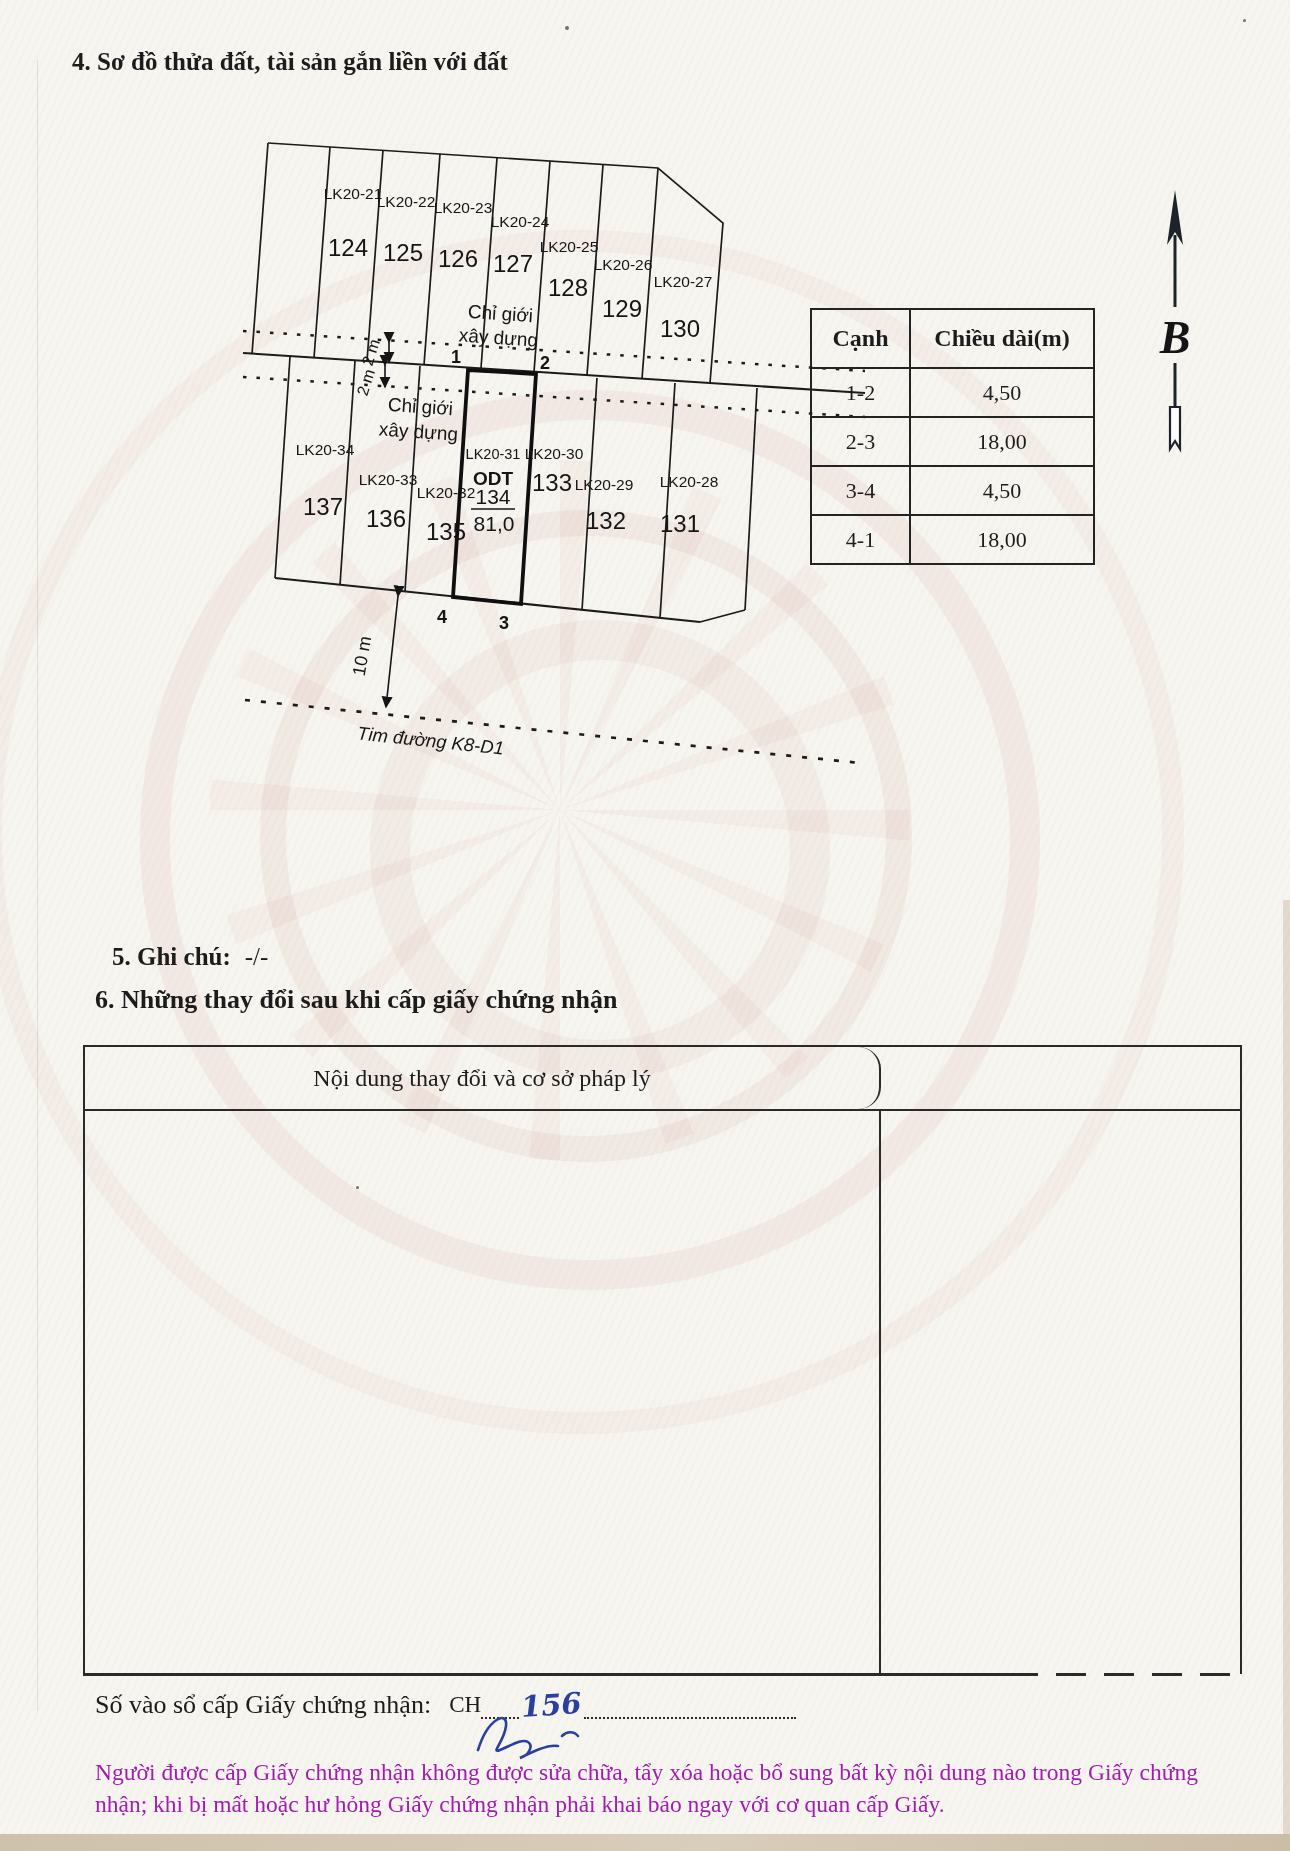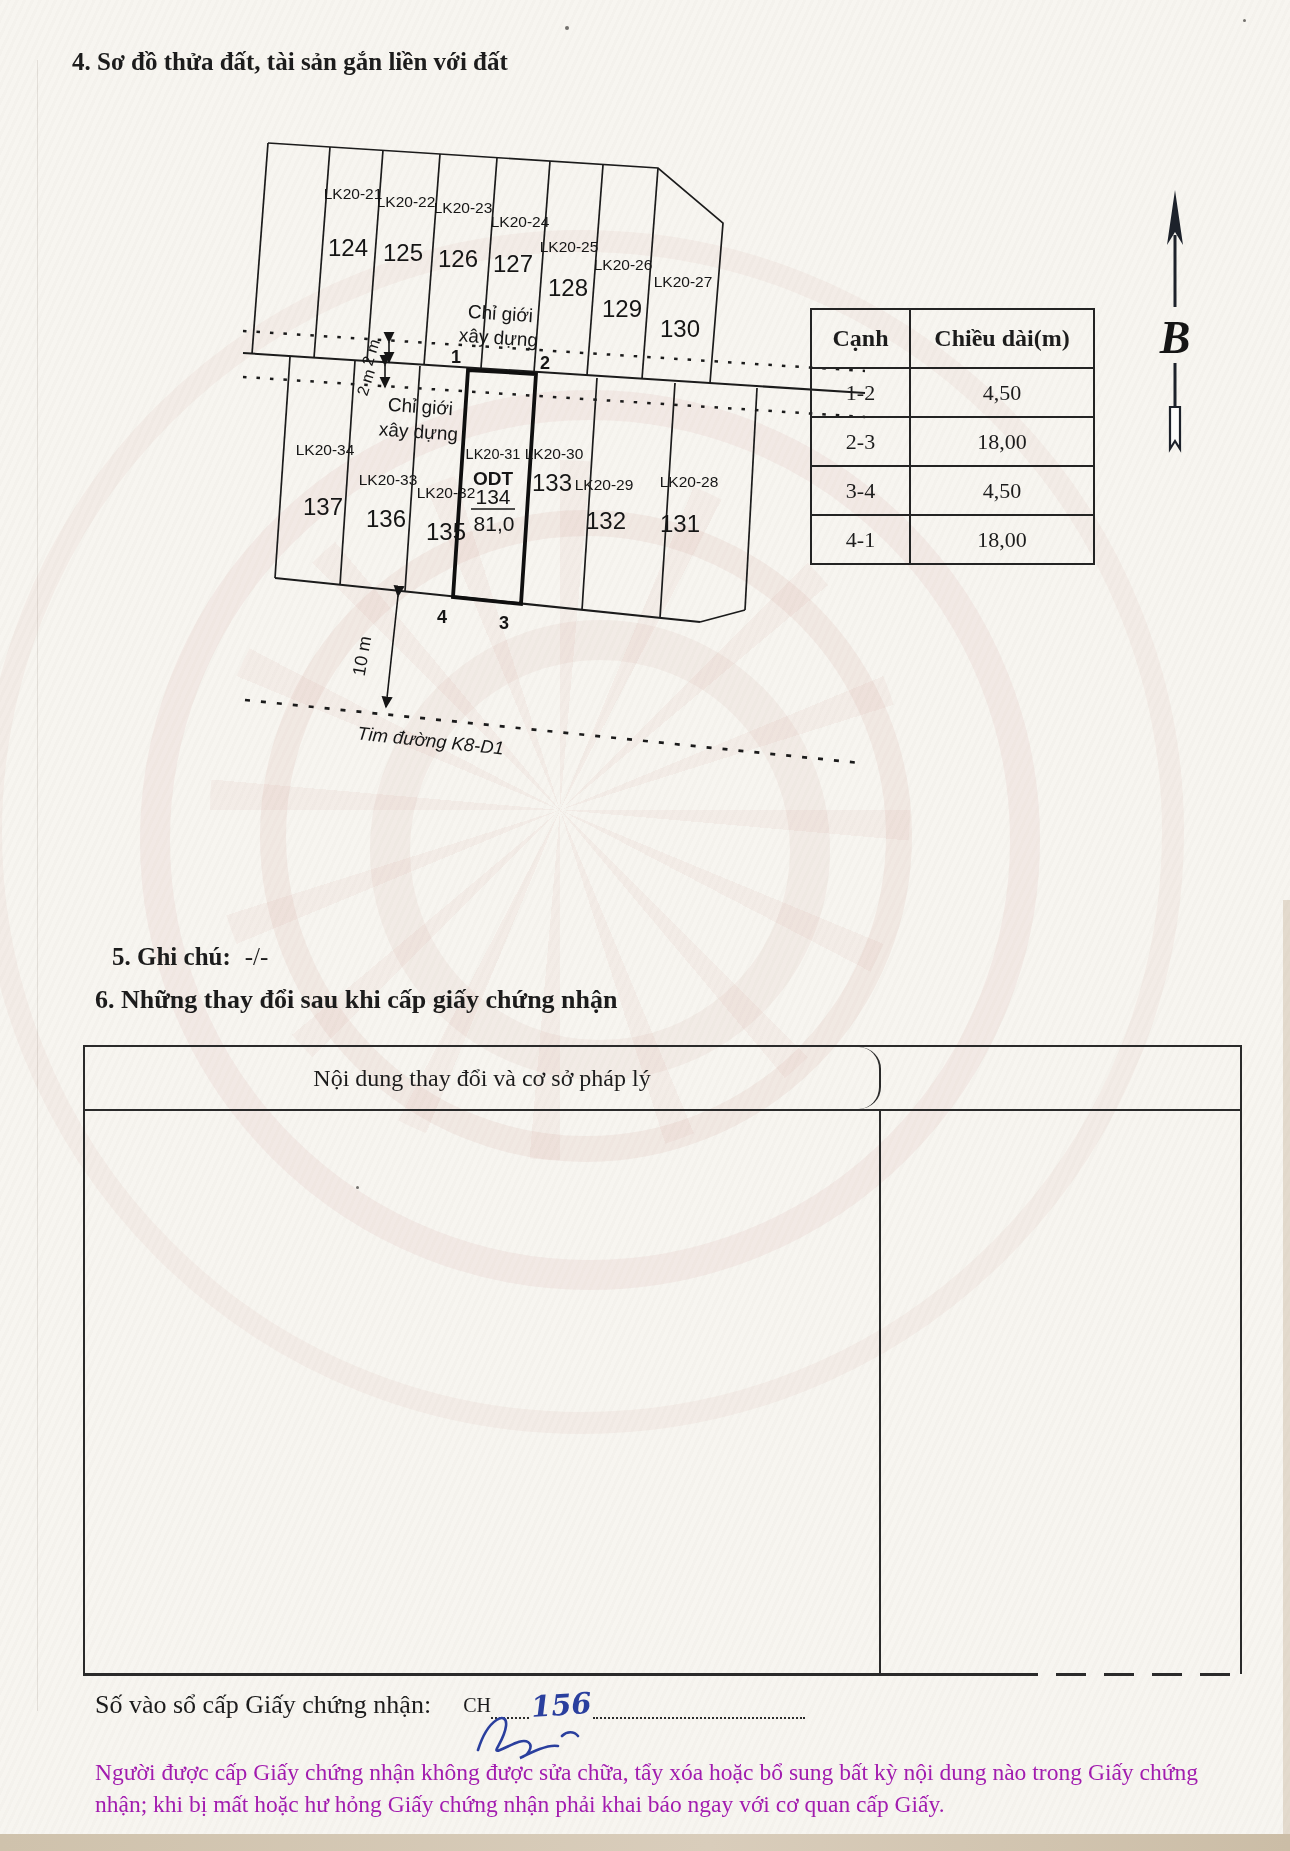--- a/index.html
+++ b/index.html
@@ -45,21 +45,21 @@
   .chg-c1{width:794px;border-right:2.2px solid #2a2a2a;display:flex;align-items:center;justify-content:center;
     font-size:24px;border-radius:22px;}
   .chg-c2{flex:1;display:flex;flex-direction:column;align-items:center;justify-content:center;font-size:23px;line-height:1.2;}
   .chg-divider{position:absolute;left:794px;top:62px;bottom:0;width:2.2px;background:#2a2a2a;}
   .chg-bottom-solid{position:absolute;left:-2px;bottom:-2px;height:2.6px;width:925px;background:#2a2a2a;}
   .chg-bottom-dash{position:absolute;left:923px;bottom:-2px;height:2.6px;right:-2px;
     background:repeating-linear-gradient(90deg,#2a2a2a 0 30px,transparent 30px 48px);}
 
   
   .reg-line{position:absolute;left:95px;top:1688px;font-size:26px;display:flex;align-items:center;}
-  .reg-line .code{margin-left:32px;font-size:20px;}
+  .reg-line .code{margin-left:18px;font-size:23px;}
   .leader{border-bottom:2.6px dotted #2b2b2b;display:inline-block;height:1em;}
   .hand{font-family:"DejaVu Serif",serif;font-style:italic;color:#2a3f9e;font-size:29px;
     transform:rotate(-4deg);margin:0 2px;font-weight:bold;}
   .sig{position:absolute;left:468px;top:1706px;}
 
   .footer-par{position:absolute;left:95px;top:1756px;width:1103px;font-size:23.5px;line-height:1.38;
     text-align:justify;color:#a21caf;}
 
   
   svg text{font-family:"Liberation Sans",sans-serif;fill:#151515;}

